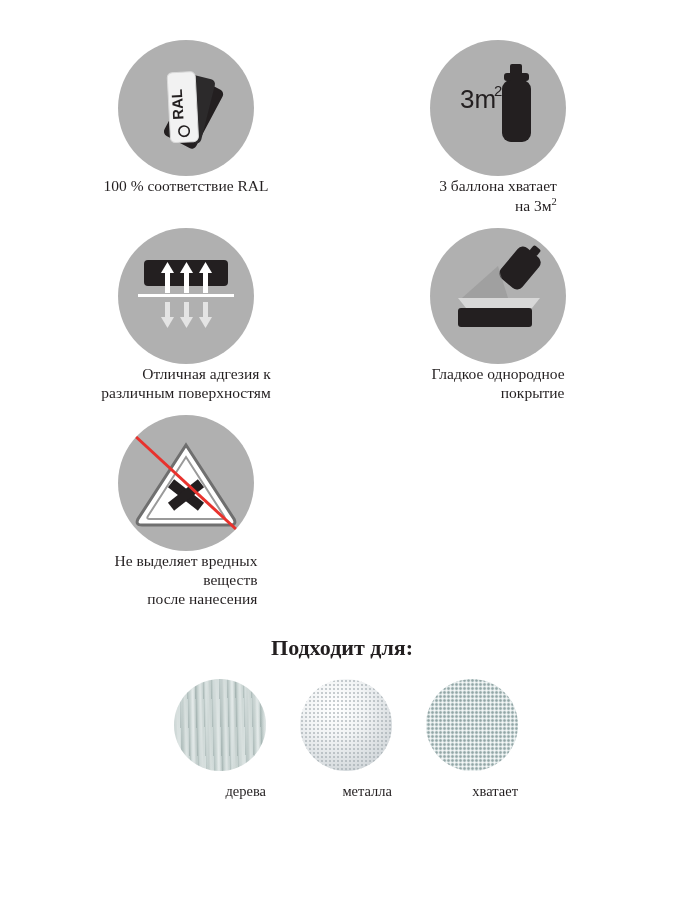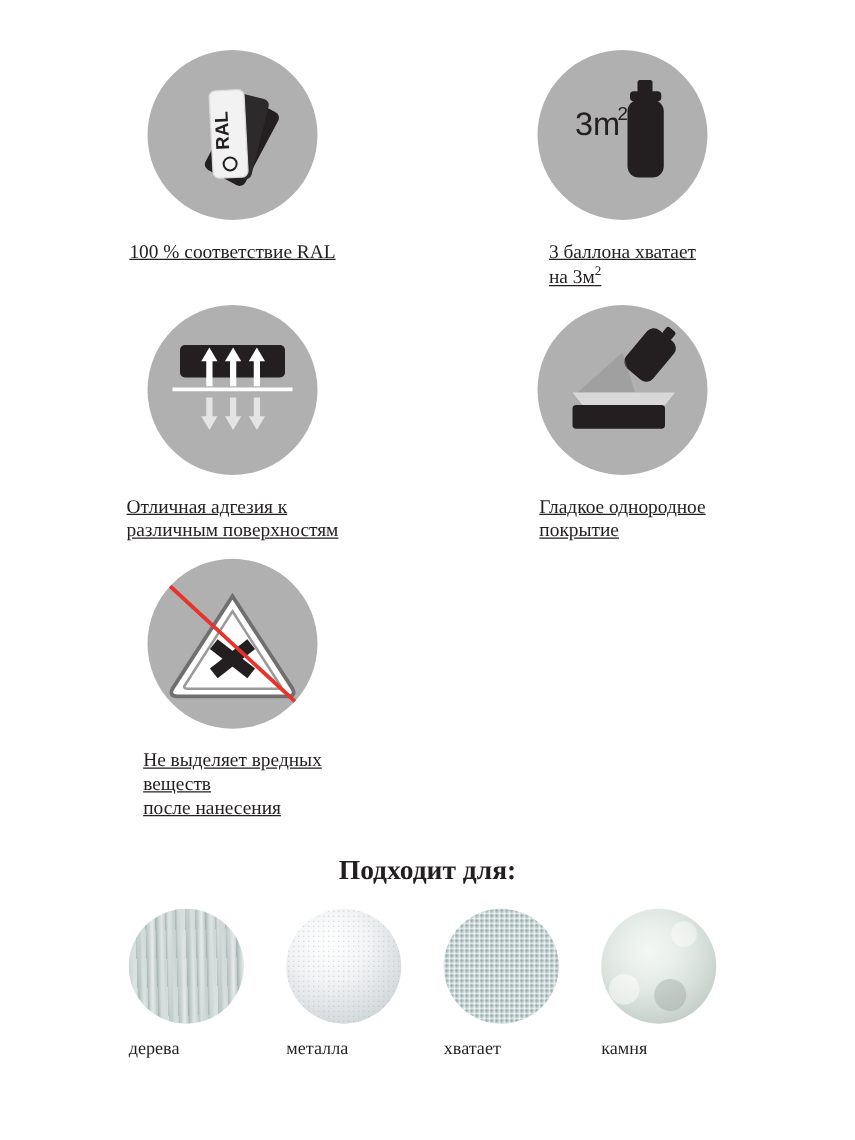--- a/index.html
+++ b/index.html
@@ -40,28 +40,27 @@
     border-radius: 50%;
     background: #b0b0b0;
     display: flex;
     align-items: center;
     justify-content: center;
     position: relative;
     overflow: hidden;
   }
   .badge svg { display: block; }
   .caption {
-    margin-top: 16px;
-    text-align: left;
+    margin-top: 0;
+    text-align: right;
     font-size: 15.5px;
     line-height: 1.25;
     color: #231f20;
     white-space: pre-line;
     font-family: "Liberation Serif", serif;
-    text-decoration: underline;
   }
 
   
   .suitable {
     margin-top: 14px;
     text-align: center;
   }
   .suitable-title {
     font-size: 22px;
     font-weight: bold;
@@ -70,21 +69,21 @@
     margin-bottom: 18px;
   }
   .materials {
     display: flex;
     justify-content: center;
     gap: 26px;
   }
   .material {
     display: flex;
     flex-direction: column;
-    align-items: flex-start;
+    align-items: flex-end;
     width: 100px;
   }
   .mat-circle {
     width: 92px;
     height: 92px;
     border-radius: 50%;
     overflow: hidden;
     position: relative;
   }
   .mat-label {
@@ -269,21 +268,17 @@
       <div class="material">
         <div class="mat-circle mat-metal"></div>
         <div class="mat-label">металла</div>
       </div>
 
       <div class="material">
         <div class="mat-circle mat-plastic"></div>
         <div class="mat-label">хватает</div>
       </div>
 
-      <div class="material">
-        <div class="mat-circle mat-stone"></div>
-        <div class="mat-label">камня</div>
-      </div>
 
     </div>
   </div>
 
 </div>
 
 </body></html>

